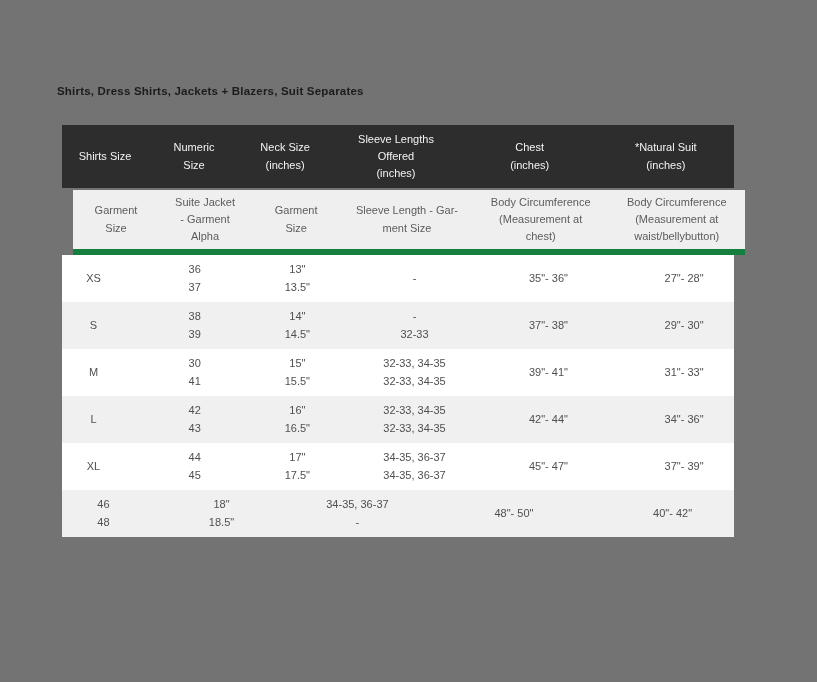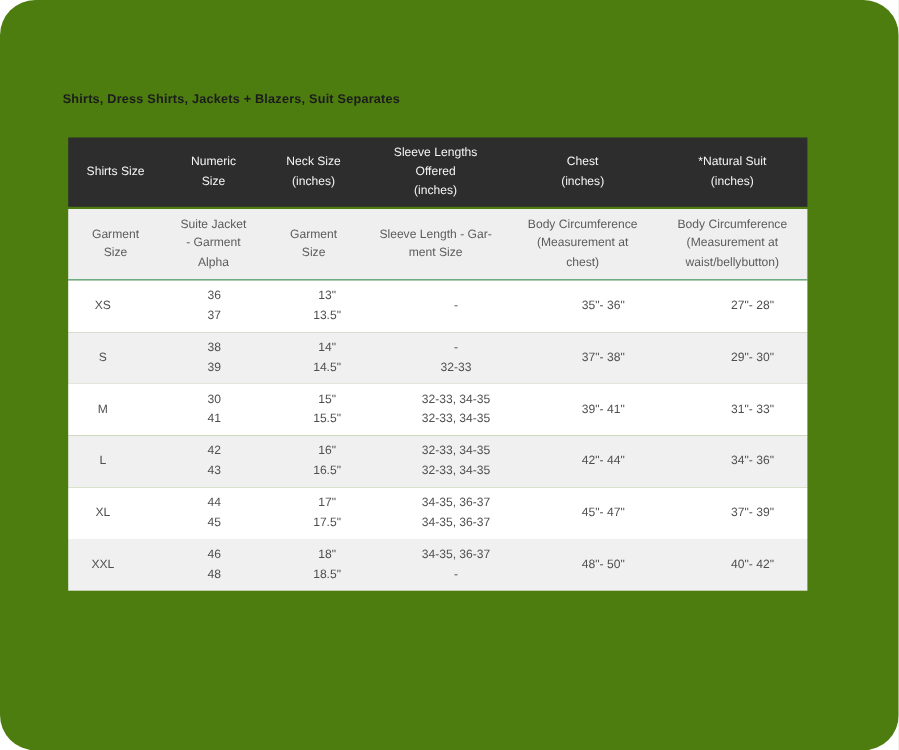--- a/index.html
+++ b/index.html
@@ -1,24 +1,23 @@
 <!DOCTYPE html>
 <html><head>
 <meta charset="utf-8">
 <style>
   * { margin: 0; padding: 0; box-sizing: border-box; }
   html, body { background: #ffffff; }
   .canvas {
     position: relative;
     width: 817px;
     height: 682px;
-    background: #4d7c0f;
+    background: #737373;
     font-family: "Liberation Sans", sans-serif;
     overflow: hidden;
-    border-radius: 32px;
   }
   .title {
     position: absolute;
     left: 57px;
     top: 85px;
     font-size: 11.5px;
     font-weight: bold;
     color: #1c1c1c;
     letter-spacing: 0.2px;
   }
@@ -50,21 +49,22 @@
   .head {
     height: 63px;
     background: #2d2d2d;
     color: #f4f4f4;
   }
   .subhead {
     height: 65px;
     margin-top: 2px;
     background: #efefef;
     color: #5c5c5c;
-    border-bottom: 1px solid #15803d;
+    border-bottom: 6px solid #15803d;
+    margin-left: 11px;
   }
   .data {
     height: 47px;
     color: #4f4f4f;
     gap: 36px;
   }
   .data.odd { background: #f0f0f0; }
   .data.even { background: #ffffff; }
 </style>
 </head>
@@ -162,21 +162,20 @@
 45</div>
       <div class="cell c2">17"
 17.5"</div>
       <div class="cell c3">34-35, 36-37
 34-35, 36-37</div>
       <div class="cell c4">45"- 47"</div>
       <div class="cell c5">37"- 39"</div>
     </div>
 
     <div class="row data odd">
-      <div class="cell c0">XXL</div>
       <div class="cell c1">46
 48</div>
       <div class="cell c2">18"
 18.5"</div>
       <div class="cell c3">34-35, 36-37
 -</div>
       <div class="cell c4">48"- 50"</div>
       <div class="cell c5">40"- 42"</div>
     </div>
 

